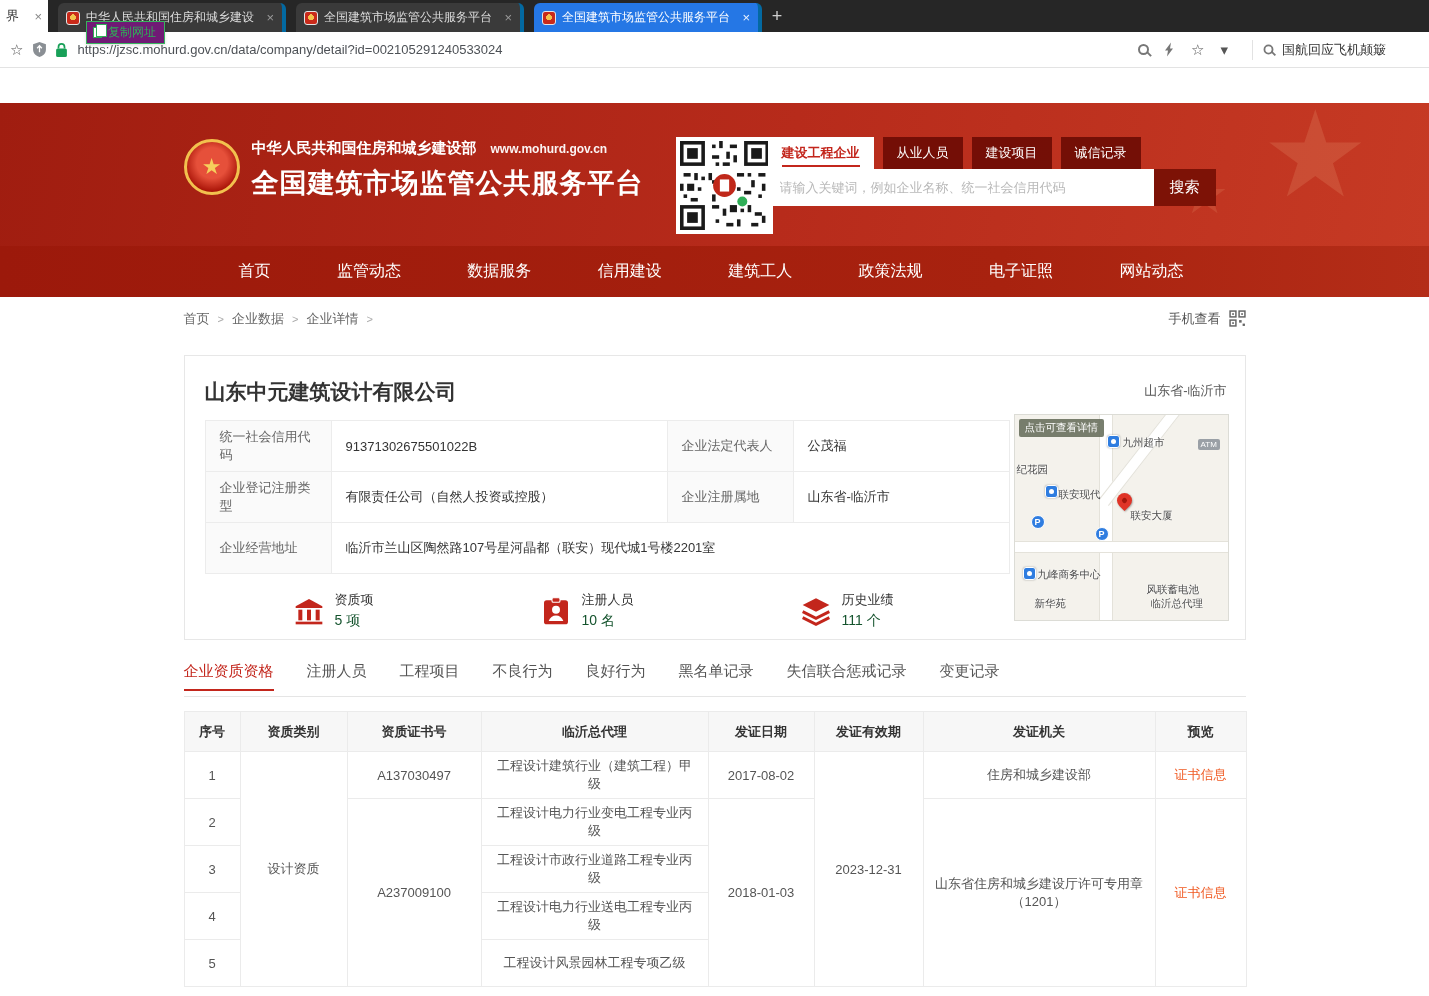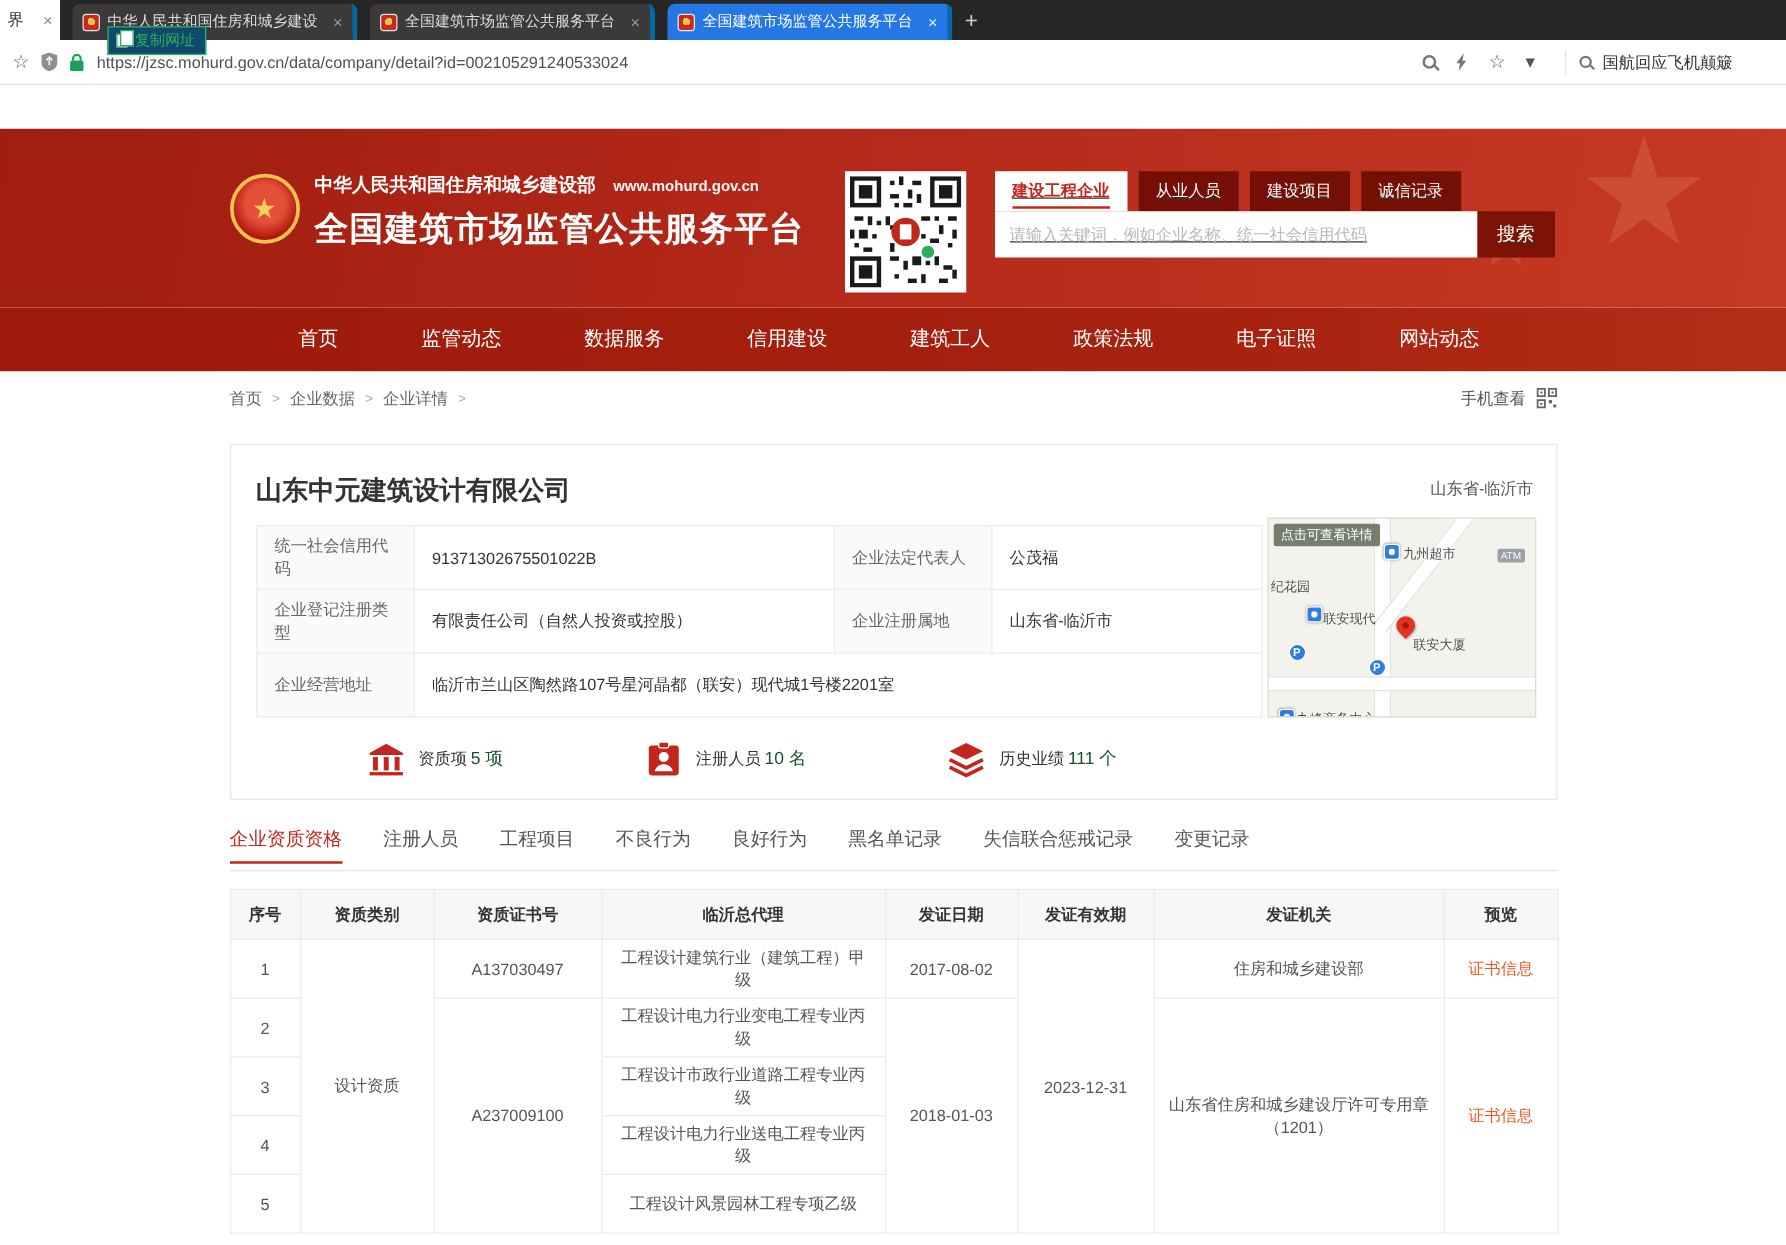--- a/index.html
+++ b/index.html
@@ -19,21 +19,21 @@
   .tab.active { background: #2577e5; }
   .tab .favicon { width: 14px; height: 14px; border-radius: 3px; flex: none;
     background: radial-gradient(circle at 50% 45%, #f3c14b 0 3px, #c92a1a 3px); border: 1px solid #e5e5e5; }
   .tab .tab-label { flex: 1; font-size: 12px; color: #ddd; white-space: nowrap; overflow: hidden; text-overflow: ellipsis; }
   .tab.active .tab-label { color: #fff; }
   .tab .close { color: #9a9a9a; font-size: 13px; flex: none; }
   .tab.active .close { color: #eaf2ff; }
   .new-tab { width: 30px; display: flex; align-items: center; justify-content: center; color: #cfcfcf; font-size: 18px; }
 
   .copy-tooltip { position: absolute; left: 86px; top: 21px; z-index: 60;
-    background: #0c4a6e; border: 1px solid #39b45e; color: #2fae57; font-size: 12px;
+    background: #701a75; border: 1px solid #39b45e; color: #2fae57; font-size: 12px;
     padding: 2px 8px 2px 6px; display: flex; align-items: center; gap: 6px; box-shadow: 0 1px 3px rgba(0,0,0,.15); }
   .copy-ic { width: 9px; height: 11px; border: 1px solid #2fae57; background: #fff; position: relative; flex: none; }
   .copy-ic::before { content: ""; position: absolute; left: 2px; top: -4px; width: 9px; height: 11px; border: 1px solid #2fae57; background: #fff; }
 
   .address-bar { height: 36px; background: #fff; border-bottom: 1px solid #e3e3e3; display: flex; align-items: center; padding: 0 10px; gap: 10px; }
   .abar-ic { color: #555; font-size: 15px; line-height: 1; flex: none; }
   .url-text { font-size: 13px; color: #4d5156; white-space: nowrap; overflow: hidden; flex: none; }
   .abar-spacer { flex: 1; }
   .mag { width: 11px; height: 11px; border: 2px solid #777; border-radius: 50%; position: relative; display: inline-block; flex: none; }
   .mag::after { content: ""; position: absolute; width: 6px; height: 2px; background: #777; transform: rotate(45deg); right: -5px; bottom: -2px; }
@@ -53,21 +53,21 @@
   .emblem { width: 56px; height: 56px; border-radius: 50%; flex: none;
     background: radial-gradient(circle at 50% 42%, #e6503a 0 40%, #a81307 75%); border: 3px solid #f2c14e;
     display: flex; align-items: center; justify-content: center; color: #f6cf5c; font-size: 22px; }
   .logo-texts { display: flex; flex-direction: column; justify-content: center; gap: 7px; }
   .ministry-line { display: flex; align-items: baseline; gap: 14px; }
   .ministry-name { color: #fff; font-size: 15px; font-weight: bold; }
   .ministry-url { color: rgba(255,255,255,.95); font-size: 12px; font-weight: bold; }
   .site-title { color: #fff; font-size: 27px; font-weight: bold; letter-spacing: 1px; }
   .qr-box { position: absolute; left: 492px; top: 34px; width: 97px; height: 97px; background: #fff; padding: 4px; }
   .qr-box svg { width: 100%; height: 100%; display: block; }
-  .search-block { position: absolute; left: 612px; top: 34px; width: 448px; text-decoration: underline; }
+  .search-block { position: absolute; left: 584px; top: 34px; width: 448px; }
   .stabs { display: flex; gap: 9px; height: 32px; }
   .stab { padding: 0 14px; display: flex; align-items: center; background: rgba(110,12,4,.92); color: #fff; font-size: 13px; }
   .stab.active { background: #fff; color: #c3261c; font-weight: bold; }
   .stab.active .stab-label { border-bottom: 2px solid #c3261c; padding: 4px 0 3px; }
   .search-row { display: flex; height: 37px; }
   .search-input { flex: 1; border: none; outline: none; padding: 0 12px; font-size: 13px; color: #333; font-family: inherit; }
   .search-input::placeholder { color: #b8b8b8; }
   .search-btn { width: 62px; background: #7d1206; color: #fff; border: none; font-size: 15px; font-family: inherit; }
 
   
@@ -88,26 +88,26 @@
   .company-region { position: absolute; right: 18px; top: 26px; font-size: 13px; color: #555; }
 
   .info-table { border-collapse: collapse; margin-top: 14px; width: 804px; table-layout: fixed; }
   .info-table td { border: 1px solid #ececec; height: 51px; font-size: 13px; padding: 4px 14px; }
   .info-table .lbl { background: #fafafa; color: #666; width: 126px; text-align: left; }
   .info-table .val { color: #333; }
 
   .stats-row { width: 804px; margin-top: 17px; display: flex; justify-content: space-between; padding: 0 115px 0 88px; }
   .stat { display: flex; align-items: center; gap: 10px; }
   .stat svg { width: 32px; height: 32px; flex: none; }
-  .stat-texts { display: flex; flex-direction: row; gap: 3px; }
+  .stat-texts { display: flex; flex-direction: column; gap: 3px; }
   .stat-label { font-size: 13px; color: #333; }
   .stat-value { font-size: 14px; color: #14532d; font-weight: normal; }
 
   
-  .map { position: absolute; top: 58px; right: 16px; width: 215px; height: 160px; background: #f4f2ec; border: 1px solid #dcdcd6; overflow: hidden; }
+  .map { position: absolute; top: 58px; right: 16px; width: 215px; height: 207px; background: #f4f2ec; border: 1px solid #dcdcd6; overflow: hidden; }
   .map .road-v { position: absolute; left: 84px; top: 0; width: 14px; height: 100%; background: #fff; border-left: 1px solid #e4e2da; border-right: 1px solid #e4e2da; }
   .map .road-h { position: absolute; left: 0; top: 126px; width: 100%; height: 12px; background: #fff; border-top: 1px solid #e4e2da; border-bottom: 1px solid #e4e2da; }
   .map .road-d { position: absolute; left: 120px; top: -20px; width: 12px; height: 120px; background: #fff; transform: rotate(38deg); border-left: 1px solid #e4e2da; border-right: 1px solid #e4e2da; }
   .map-hint { position: absolute; left: 4px; top: 4px; z-index: 5; background: rgba(96,104,86,.85); color: #fff; font-size: 10.5px; padding: 2px 6px; border-radius: 2px; }
   .poi { position: absolute; width: 13px; height: 13px; background: #2f7de0; border-radius: 3px; border: 1px solid #fff; box-shadow: 0 0 2px rgba(0,0,0,.35); }
   .poi::after { content: ""; position: absolute; inset: 3px; background: #fff; border-radius: 50%; }
   .parking { position: absolute; width: 14px; height: 14px; border-radius: 50%; background: #2f7de0; color: #fff; font-size: 9px; font-weight: bold; display: flex; align-items: center; justify-content: center; border: 1px solid #fff; }
   .parking::after { content: "P"; }
   .atm-chip { position: absolute; background: #9aa0a6; color: #fff; font-size: 8px; padding: 1px 3px; border-radius: 2px; margin-left: 31px; }
   .map-label { position: absolute; font-size: 10.5px; color: #4a4a4a; white-space: nowrap; text-shadow: 0 0 2px #fff, 0 0 2px #fff; }

